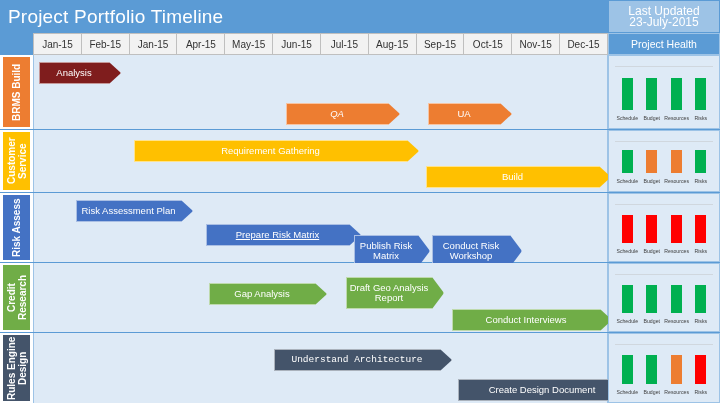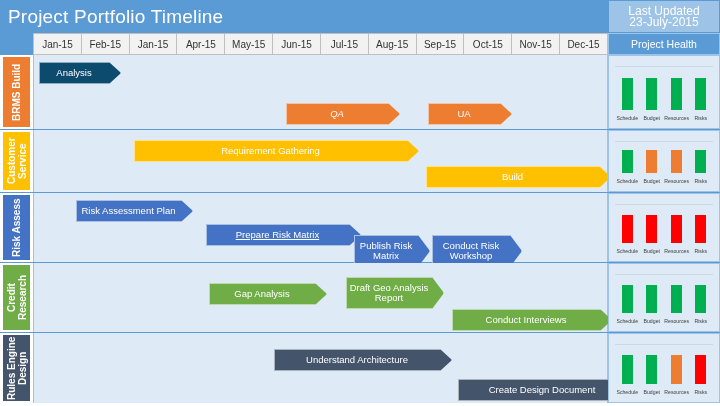--- a/index.html
+++ b/index.html
@@ -132,21 +132,21 @@
         <div class="mcell">Dec-15</div>
       </div>
   </div>
 
   <div class="healthhdr">Project Health</div>
 
   <div class="lanes" id="lanes">
       <div class="lane" style="height: 75px;">
         <div class="lanelabel" style="background: rgb(237, 125, 49);">BRMS Build</div>
         <div class="lanebody">
-          <div class="bar" style="left: 5px; top: 7px; width: 82px; background: #0c4a6e;">Analysis</div>
+          <div class="bar" style="left: 5px; top: 7px; width: 82px; background: #7f1d1d;">Analysis</div>
           <div class="bar" style="left: 252px; top: 48px; width: 114px; background: rgb(237, 125, 49); font-style: italic;">QA</div>
           <div class="bar" style="left: 394px; top: 48px; width: 84px; background: rgb(237, 125, 49);">UA</div>
         </div>
         <div class="healthcell">
           <div class="hchart">
             <div class="hbars">
               <div class="hbar" style="background: rgb(0, 176, 80);"></div>
               <div class="hbar" style="background: rgb(0, 176, 80);"></div>
               <div class="hbar" style="background: rgb(0, 176, 80);"></div>
               <div class="hbar" style="background: rgb(0, 176, 80);"></div>
@@ -228,21 +228,21 @@
               <div class="hlabel">Budget</div>
               <div class="hlabel">Resources</div>
               <div class="hlabel">Risks</div>
             </div>
           </div>
         </div>
       </div>
       <div class="lane" style="height: 70px;">
         <div class="lanelabel" style="background: rgb(68, 84, 106);">Rules Engine Design</div>
         <div class="lanebody">
-          <div class="bar" style="left: 240px; top: 16px; width: 178px; background: rgb(68, 84, 106);">Understand Architecture</div>
+          <div class="bar" style="left: 240px; top: 16px; width: 178px; background: rgb(68, 84, 106); font-family: Liberation Mono, monospace;">Understand Architecture</div>
           <div class="bar" style="left: 400px; top: 46px; width: 180px; background: rgb(68, 84, 106); margin-left: 24px;">Create Design Document</div>
         </div>
         <div class="healthcell">
           <div class="hchart">
             <div class="hbars">
               <div class="hbar" style="background: rgb(0, 176, 80);"></div>
               <div class="hbar" style="background: rgb(0, 176, 80);"></div>
               <div class="hbar" style="background: rgb(237, 125, 49);"></div>
               <div class="hbar" style="background: rgb(255, 0, 0);"></div>
             </div>

